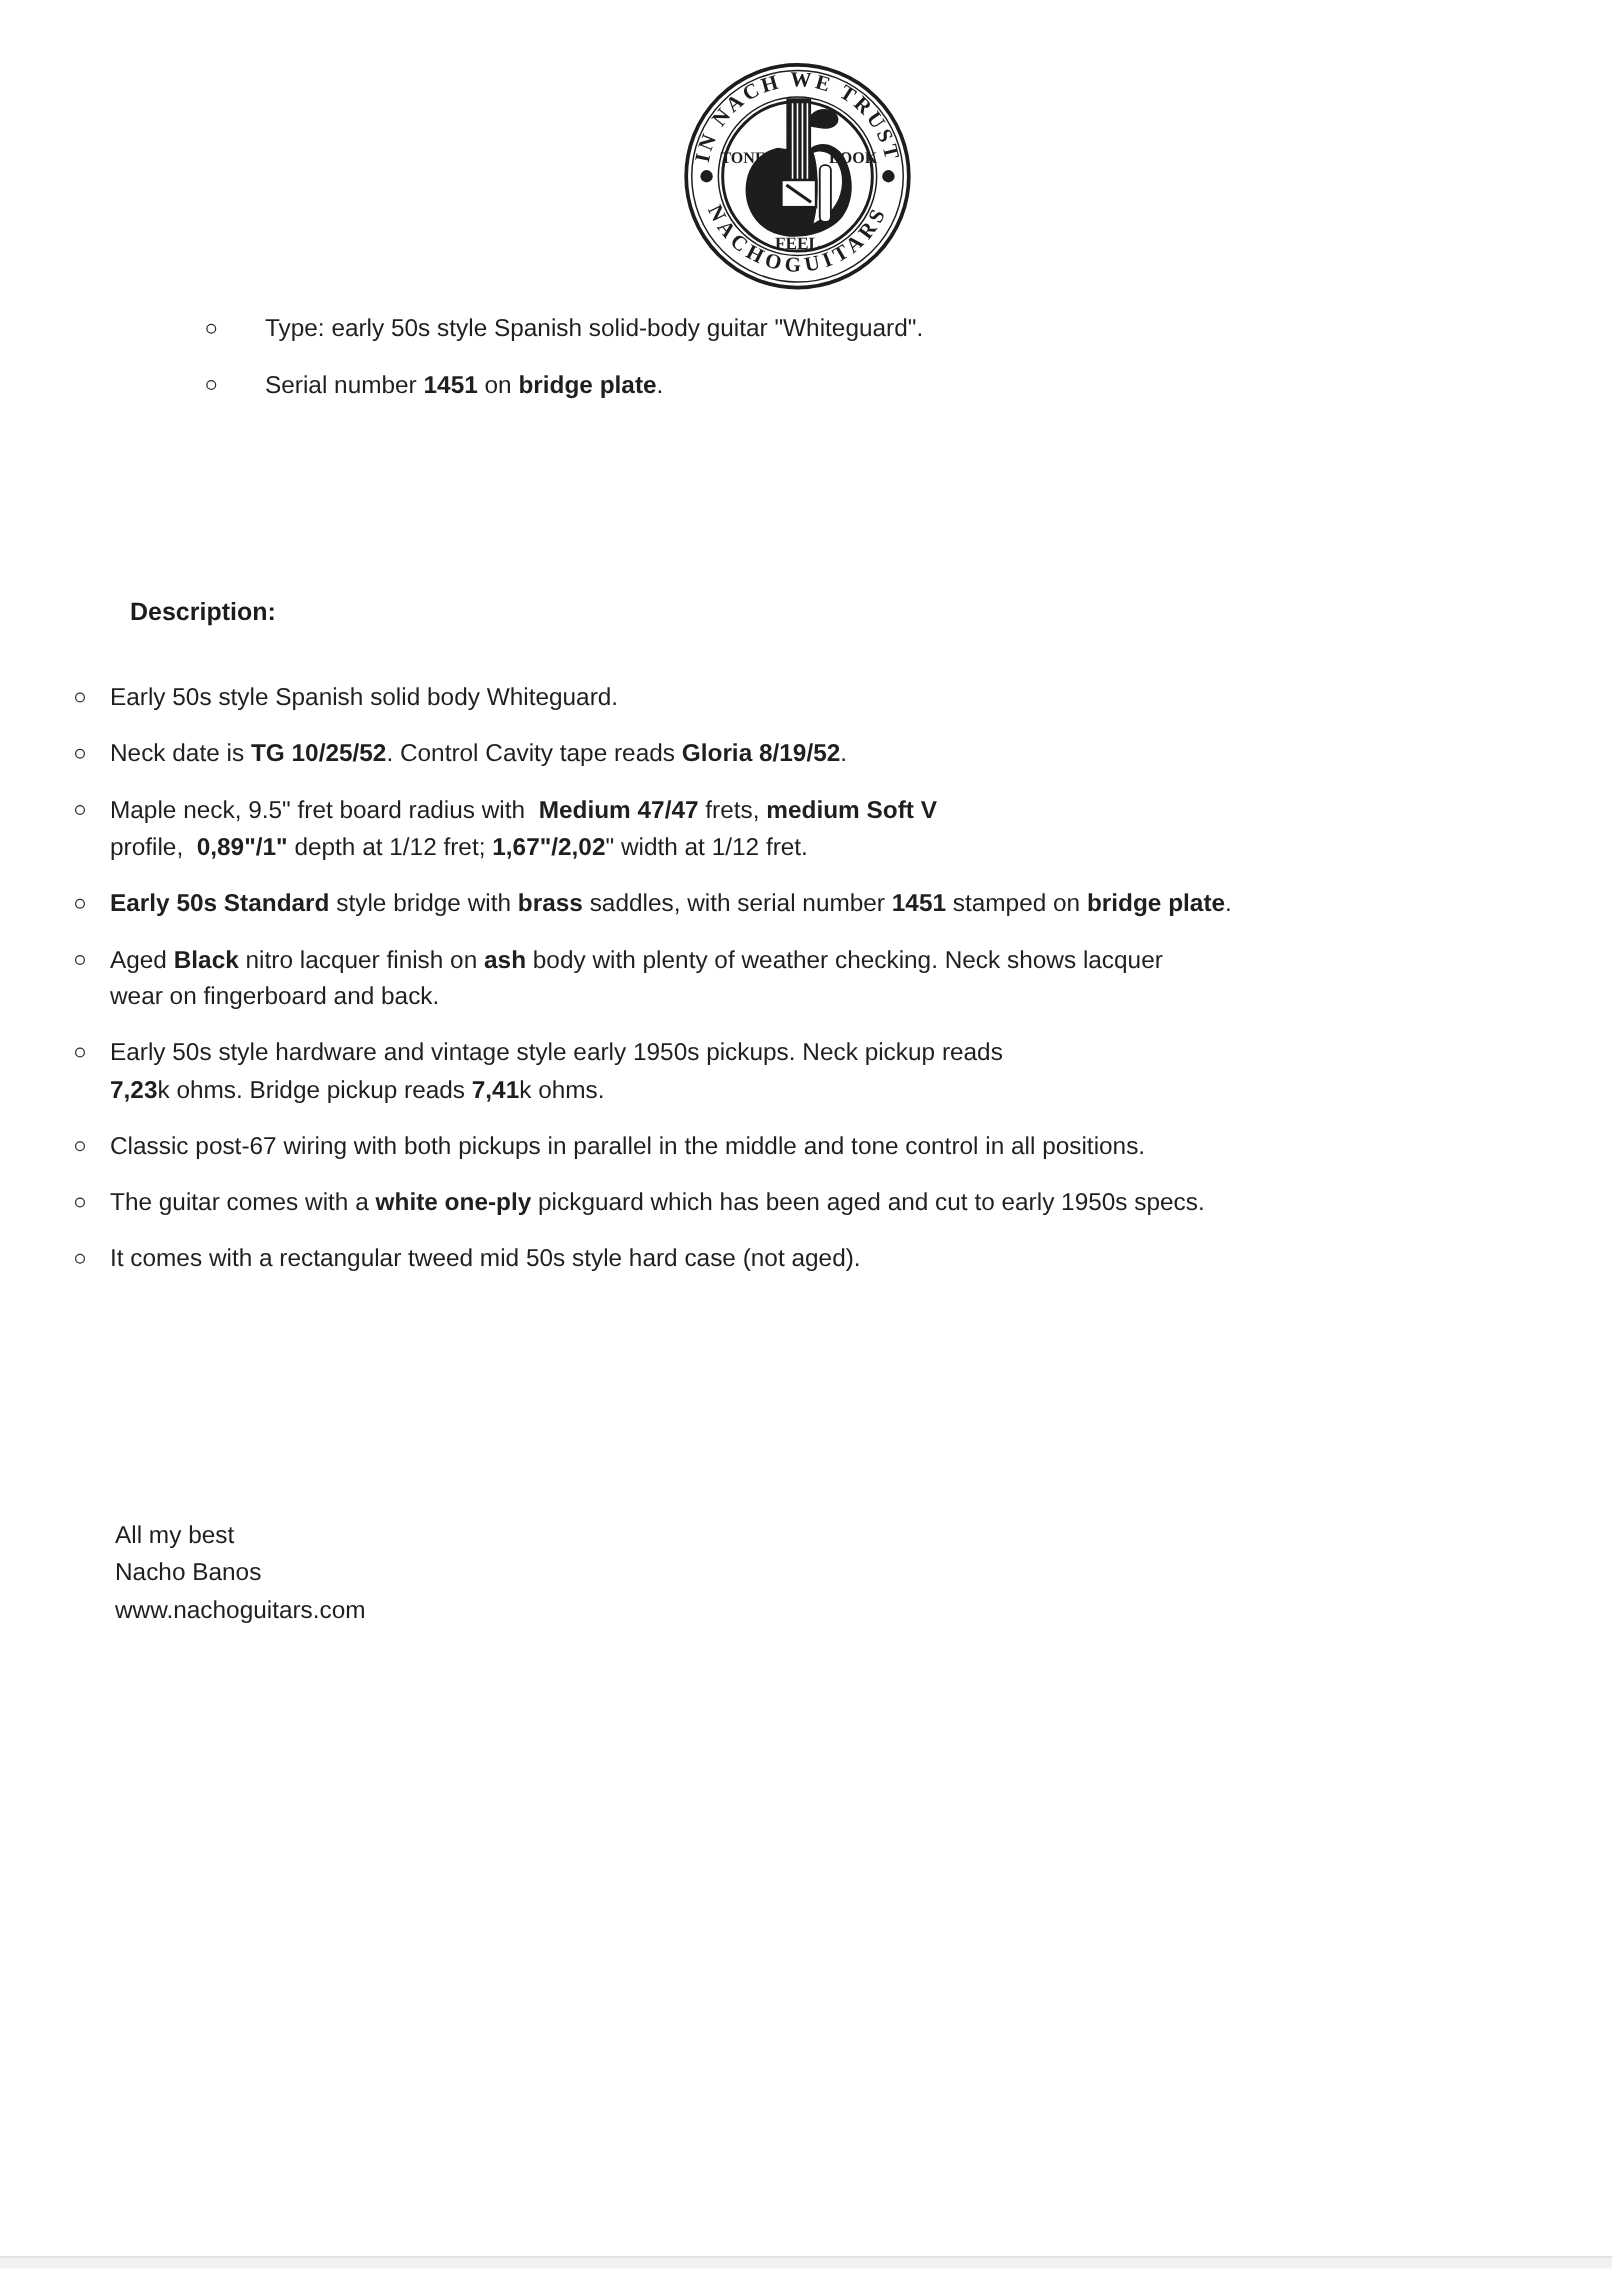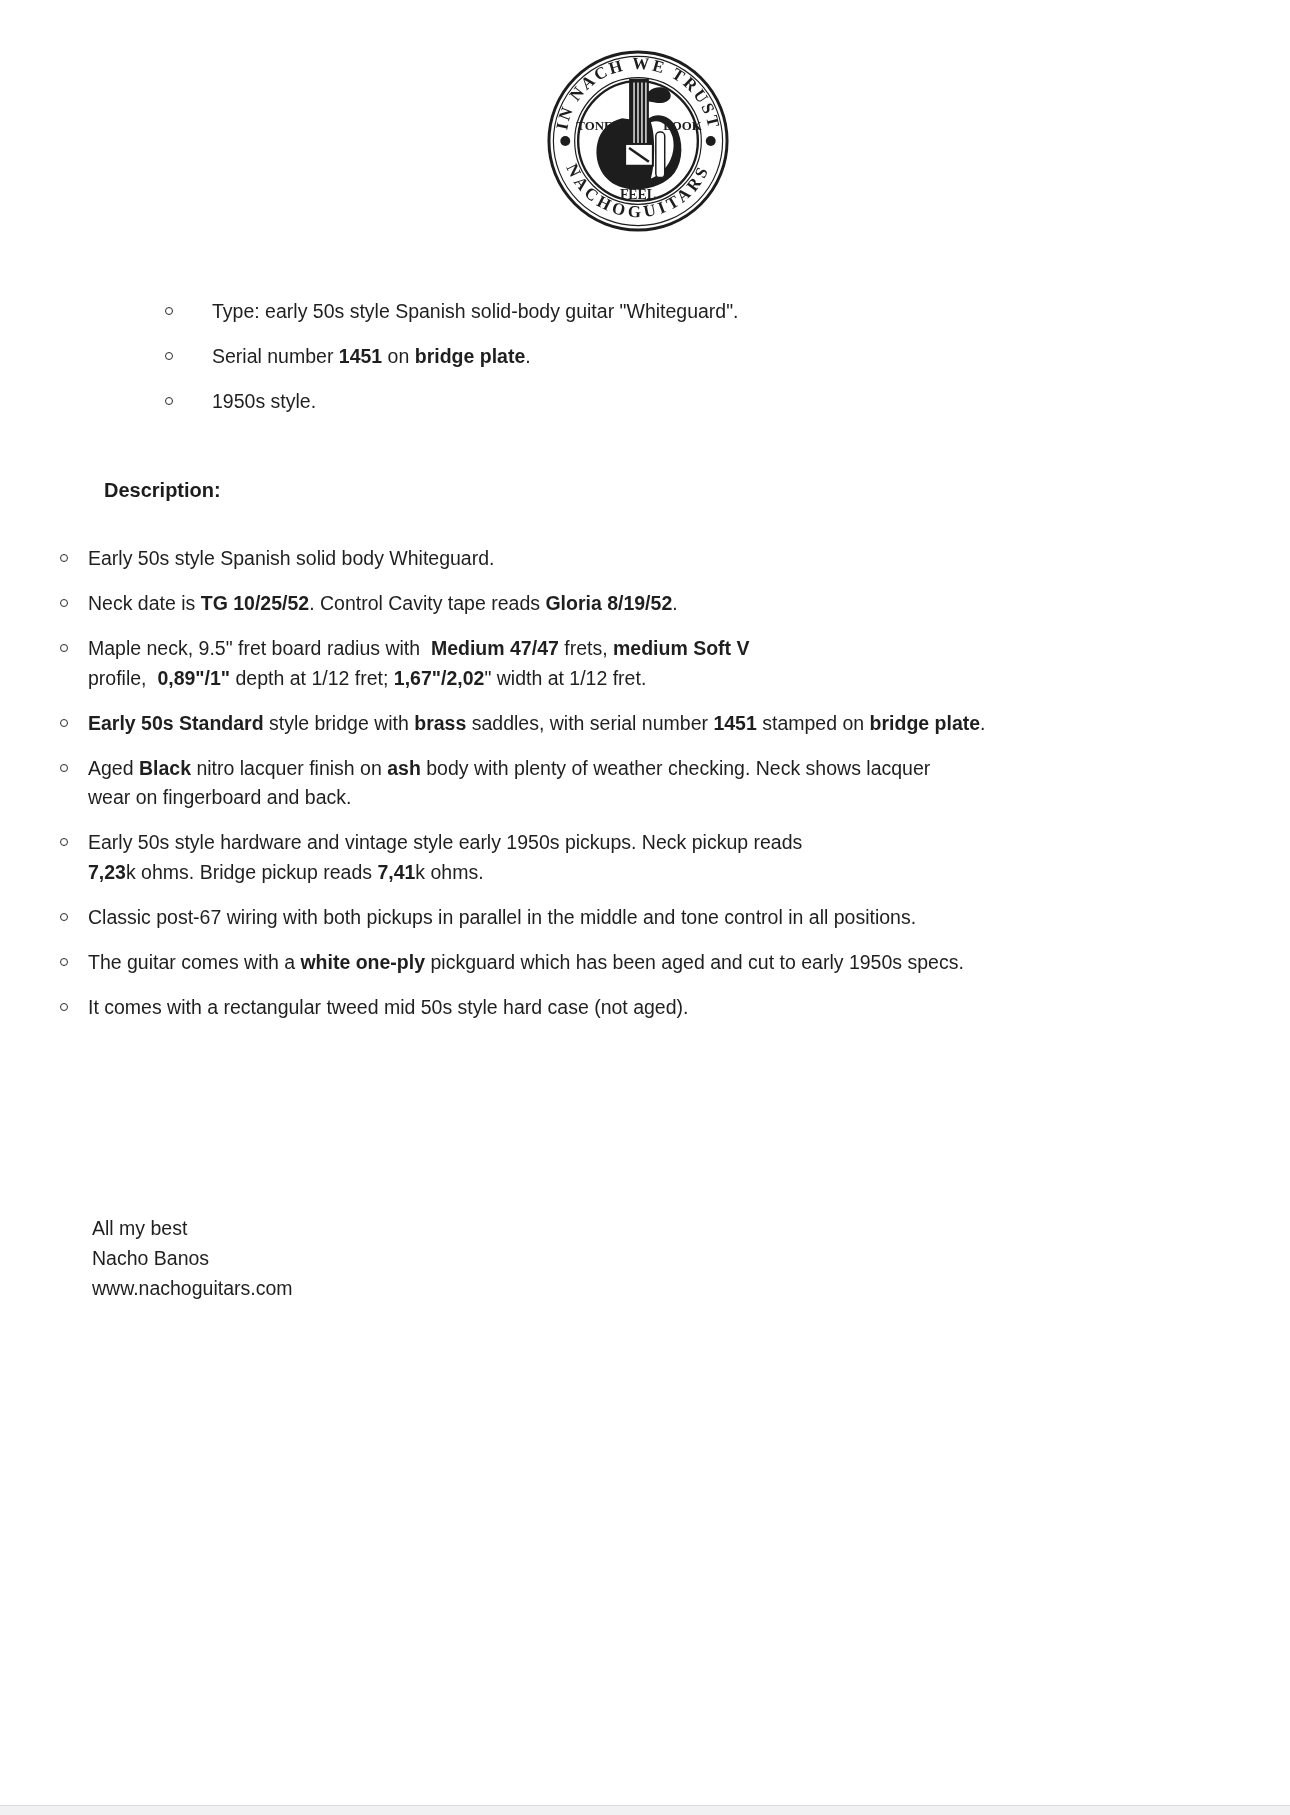--- a/index.html
+++ b/index.html
@@ -11,21 +11,21 @@
   }
   .logo-wrap { position:absolute; left:544px; top:47px; width:188px; height:188px; }
   ul { list-style:none; margin:0; padding:0; }
   li { position:relative; white-space:pre-wrap; font-size:19.5px; line-height:29.5px; color:#1f1f1f; }
   b { font-weight:700; }
   .bullet {
     position:absolute; left:0; top:10px;
     width:6px; height:6px; background:#ffffff;
     border:1.6px solid #2b2b2b; border-radius:50%;
   }
-  .top-list { position:absolute; left:165px; top:249px; width:1000px;margin-top:48px; }
+  .top-list { position:absolute; left:165px; top:249px; width:1000px; }
   .top-list li { padding-left:47px; margin-bottom:15.5px; }
   .desc-heading {
     position:absolute; left:92px; top:466px; margin:12px;
     font-size:20px; line-height:24px; font-weight:700; color:#1c1c1c;
   }
   .desc-list { position:absolute; left:60px; top:544px; width:1175px; }
   .desc-list li { padding-left:28px; margin-bottom:15.5px; }
   .signoff { position:absolute; left:92px; top:1213px; font-size:19.5px; line-height:30px; color:#1f1f1f; }
   .bottom-bar {
     position:absolute; left:0; bottom:0; width:1290px; height:10px;
@@ -76,21 +76,20 @@
 
       <text x="51" y="84" text-anchor="middle" font-family="Liberation Serif, serif" font-weight="bold" font-size="13" fill="#1d1d1d">TONE</text>
       <text x="140" y="84" text-anchor="middle" font-family="Liberation Serif, serif" font-weight="bold" font-size="13" fill="#1d1d1d">LOOK</text>
       <text x="95" y="154" text-anchor="middle" font-family="Liberation Serif, serif" font-weight="bold" font-size="14" fill="#1d1d1d">FEEL</text>
     </svg>
   </div>
 
   <ul class="top-list">
       <li><span class="bullet"></span><span><span>Type: early 50s style Spanish solid-body guitar "Whiteguard".</span></span></li>
       <li><span class="bullet"></span><span><span>Serial number </span><b>1451</b><span> on </span><b>bridge plate</b><span>.</span></span></li>
-      <li><span class="bullet"></span><span><span>1950s style.</span></span></li>
     </ul>
 
   <h3 class="desc-heading">Description:</h3>
 
   <ul class="desc-list">
       <li><span class="bullet"></span><span><span>Early 50s style Spanish solid body Whiteguard.</span></span></li>
       <li><span class="bullet"></span><span><span>Neck date is </span><b>TG 10/25/52</b><span>. Control Cavity tape reads </span><b>Gloria 8/19/52</b><span>.</span></span></li>
       <li><span class="bullet"></span><span><span>Maple neck, 9.5" fret board radius with  </span><b>Medium 47/47</b><span> frets, </span><b>medium Soft V</b><span>
 profile,  </span><b>0,89"/1"</b><span> depth at 1/12 fret; </span><b>1,67"/2,02</b><span>" width at 1/12 fret.</span></span></li>
       <li><span class="bullet"></span><span><b>Early 50s Standard</b><span> style bridge with </span><b>brass</b><span> saddles, with serial number </span><b>1451</b><span> stamped on </span><b>bridge plate</b><span>.</span></span></li>

